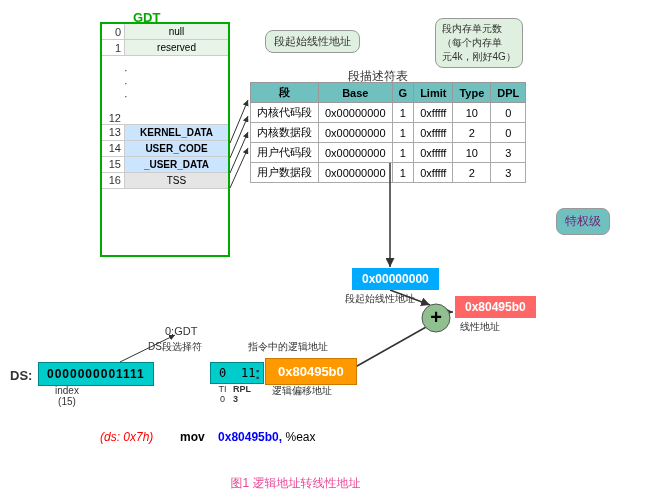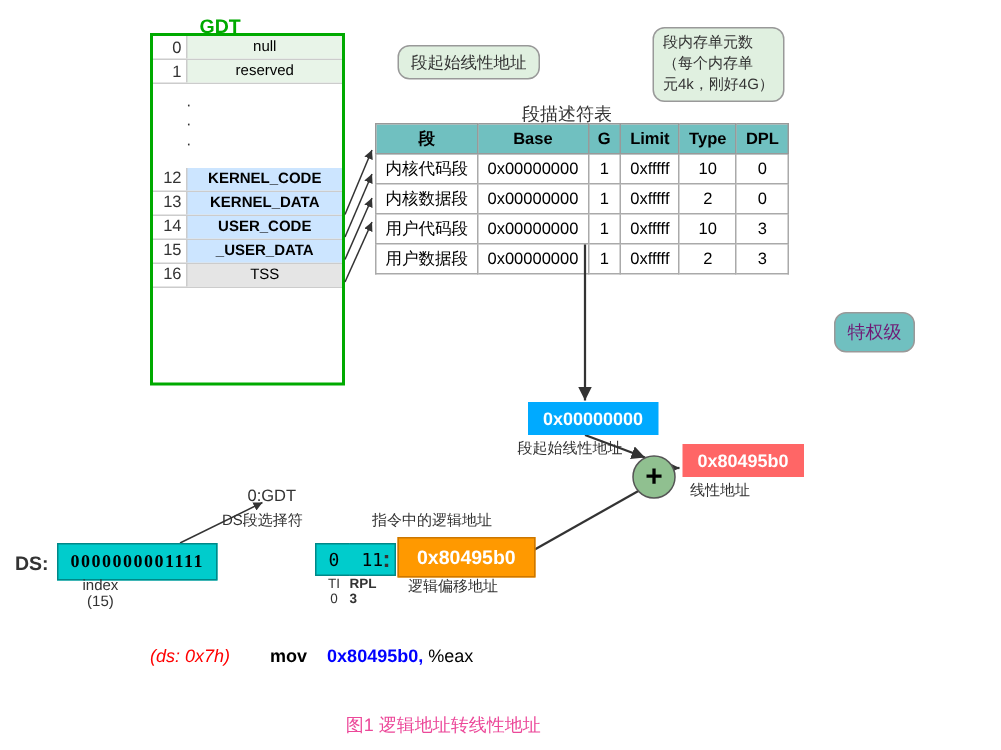--- a/index.html
+++ b/index.html
@@ -175,21 +175,21 @@
       color: #333;
     }
     .ds-register {
       position: absolute;
       top: 362px;
       left: 38px;
       background: #00cccc;
       color: #000;
       font-size: 12px;
       padding: 4px 8px;
-      font-family: Liberation Serif, serif;
+      font-family: Liberation Sans, sans-serif;
       font-weight: bold;
       border: 1px solid #008888;
       letter-spacing: 1px;
     }
 
     .offset-box {
       position: absolute;
       top: 358px;
       left: 265px;
       background: #ff9900;
@@ -239,21 +239,20 @@
       <div class="gdt-num">1</div>
       <div class="gdt-cell reserved-cell">reserved</div>
     </div>
 
     <div style="padding: 8px 0 8px 22px; font-size:11px; color:#333; line-height:1.2;">
       ·<br>·<br>·
     </div>
 
     <div class="gdt-row">
       <div class="gdt-num">12</div>
-      <div class="gdt-cell kernel-code">KERNEL_CODE</div>
     </div>
 
     <div class="gdt-row">
       <div class="gdt-num">13</div>
       <div class="gdt-cell kernel-data">KERNEL_DATA</div>
     </div>
 
     <div class="gdt-row">
       <div class="gdt-num">14</div>
       <div class="gdt-cell user-code">USER_CODE</div>

